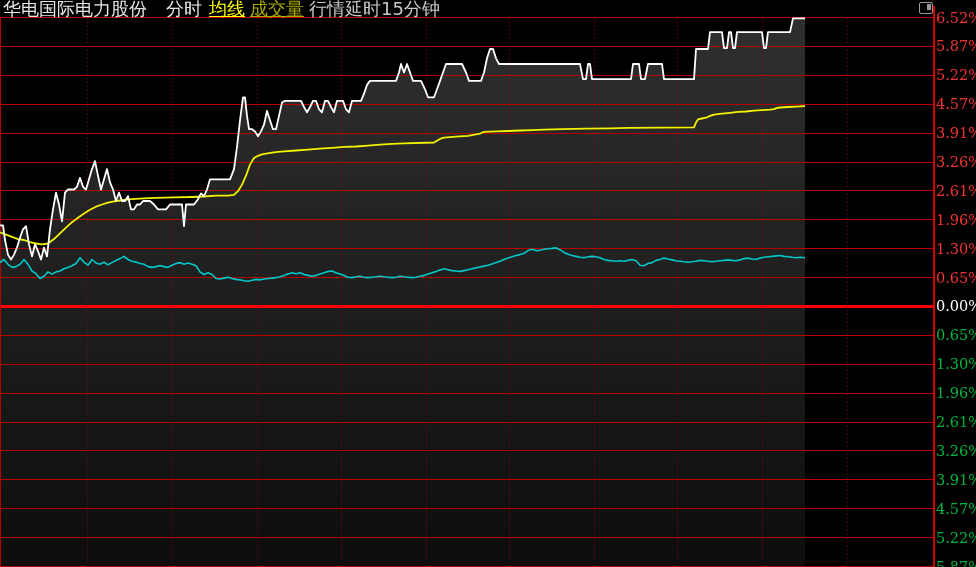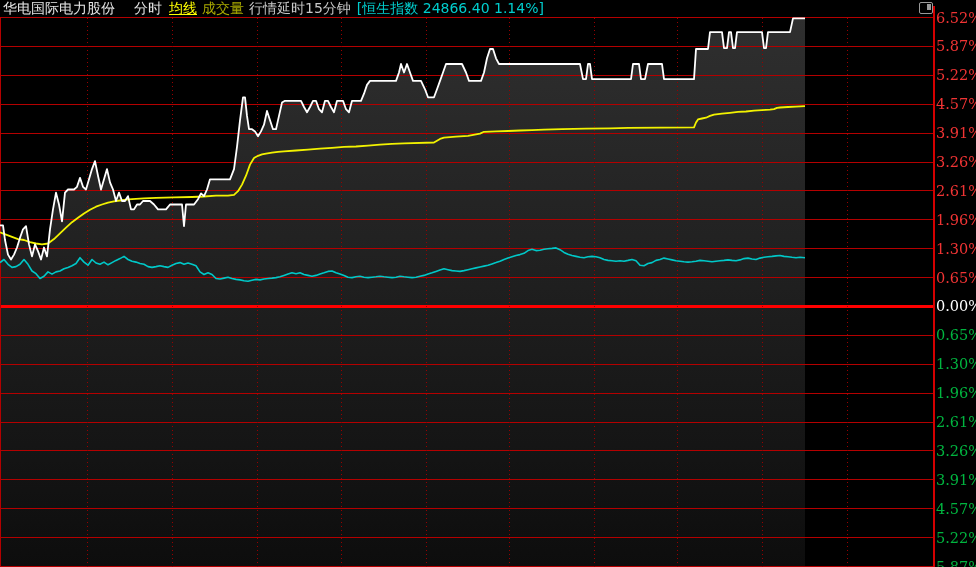--- a/index.html
+++ b/index.html
@@ -1,24 +1,24 @@
 <!DOCTYPE html>
 <html><head>
 <meta charset="utf-8">
 <style>
   html,body{margin:0;padding:0;background:#000;}
   .screen{position:relative;width:976px;height:567px;background:#000;overflow:hidden;
           font-family:"DejaVu Sans","Liberation Sans",sans-serif;}
   
   .header{position:absolute;top:0;left:0;width:976px;height:17px;display:flex;
-          align-items:center;font-size:14px;line-height:17px;white-space:nowrap;z-index:6;}
+          align-items:center;font-size:18px;line-height:17px;white-space:nowrap;z-index:6;}
   .hdr-title{color:#e6e6e6;margin-left:3px;}
   .hdr-fenshi{color:#e6e6e6;margin-left:19px;}
   .hdr-ma{color:#ffff00;margin-left:7px;text-decoration:underline;}
-  .hdr-vol{color:#a9a900;margin-left:5px;}
+  .hdr-vol{color:#a9a900;margin-left:5px;text-decoration:underline;}
   .hdr-delay{color:#c8c8c8;margin-left:5px;text-align:center;}
   .hdr-index{color:#00cdcd;margin-left:6px;}
   
   .panel-icon{position:absolute;top:2px;left:919px;width:12px;height:10px;z-index:7;
               border:1px solid #9a9a9a;border-radius:2px;background:#000;}
   .panel-icon::after{content:"";position:absolute;right:1px;top:1px;width:4px;height:6px;background:#9a9a9a;}
   
   .plot-svg{position:absolute;top:0;left:0;z-index:1;}
   
   .axis-labels{position:absolute;top:0;left:0;width:976px;height:404px;z-index:5;pointer-events:none;}
@@ -32,21 +32,20 @@
 <body>
 
 <div class="screen">
 
   <div class="header">
     <span class="hdr-title">华电国际电力股份</span>
     <span class="hdr-fenshi">分时</span>
     <span class="hdr-ma">均线</span>
     <span class="hdr-vol">成交量</span>
     <span class="hdr-delay">行情延时15分钟</span>
-    <span class="hdr-index">[恒生指数 24866.40 1.14%]</span>
   </div>
 
   <div class="panel-icon"></div>
 
   <svg class="plot-svg" id="plot" width="976" height="567" viewBox="0 0 976 567">
       <defs>
         <linearGradient id="fillGrad" x1="0" y1="0" x2="0" y2="1">
           <stop offset="0%" stop-color="#2f2f2f"></stop>
           <stop offset="55%" stop-color="#1d1d1d"></stop>
           <stop offset="100%" stop-color="#0d0d0d"></stop>

